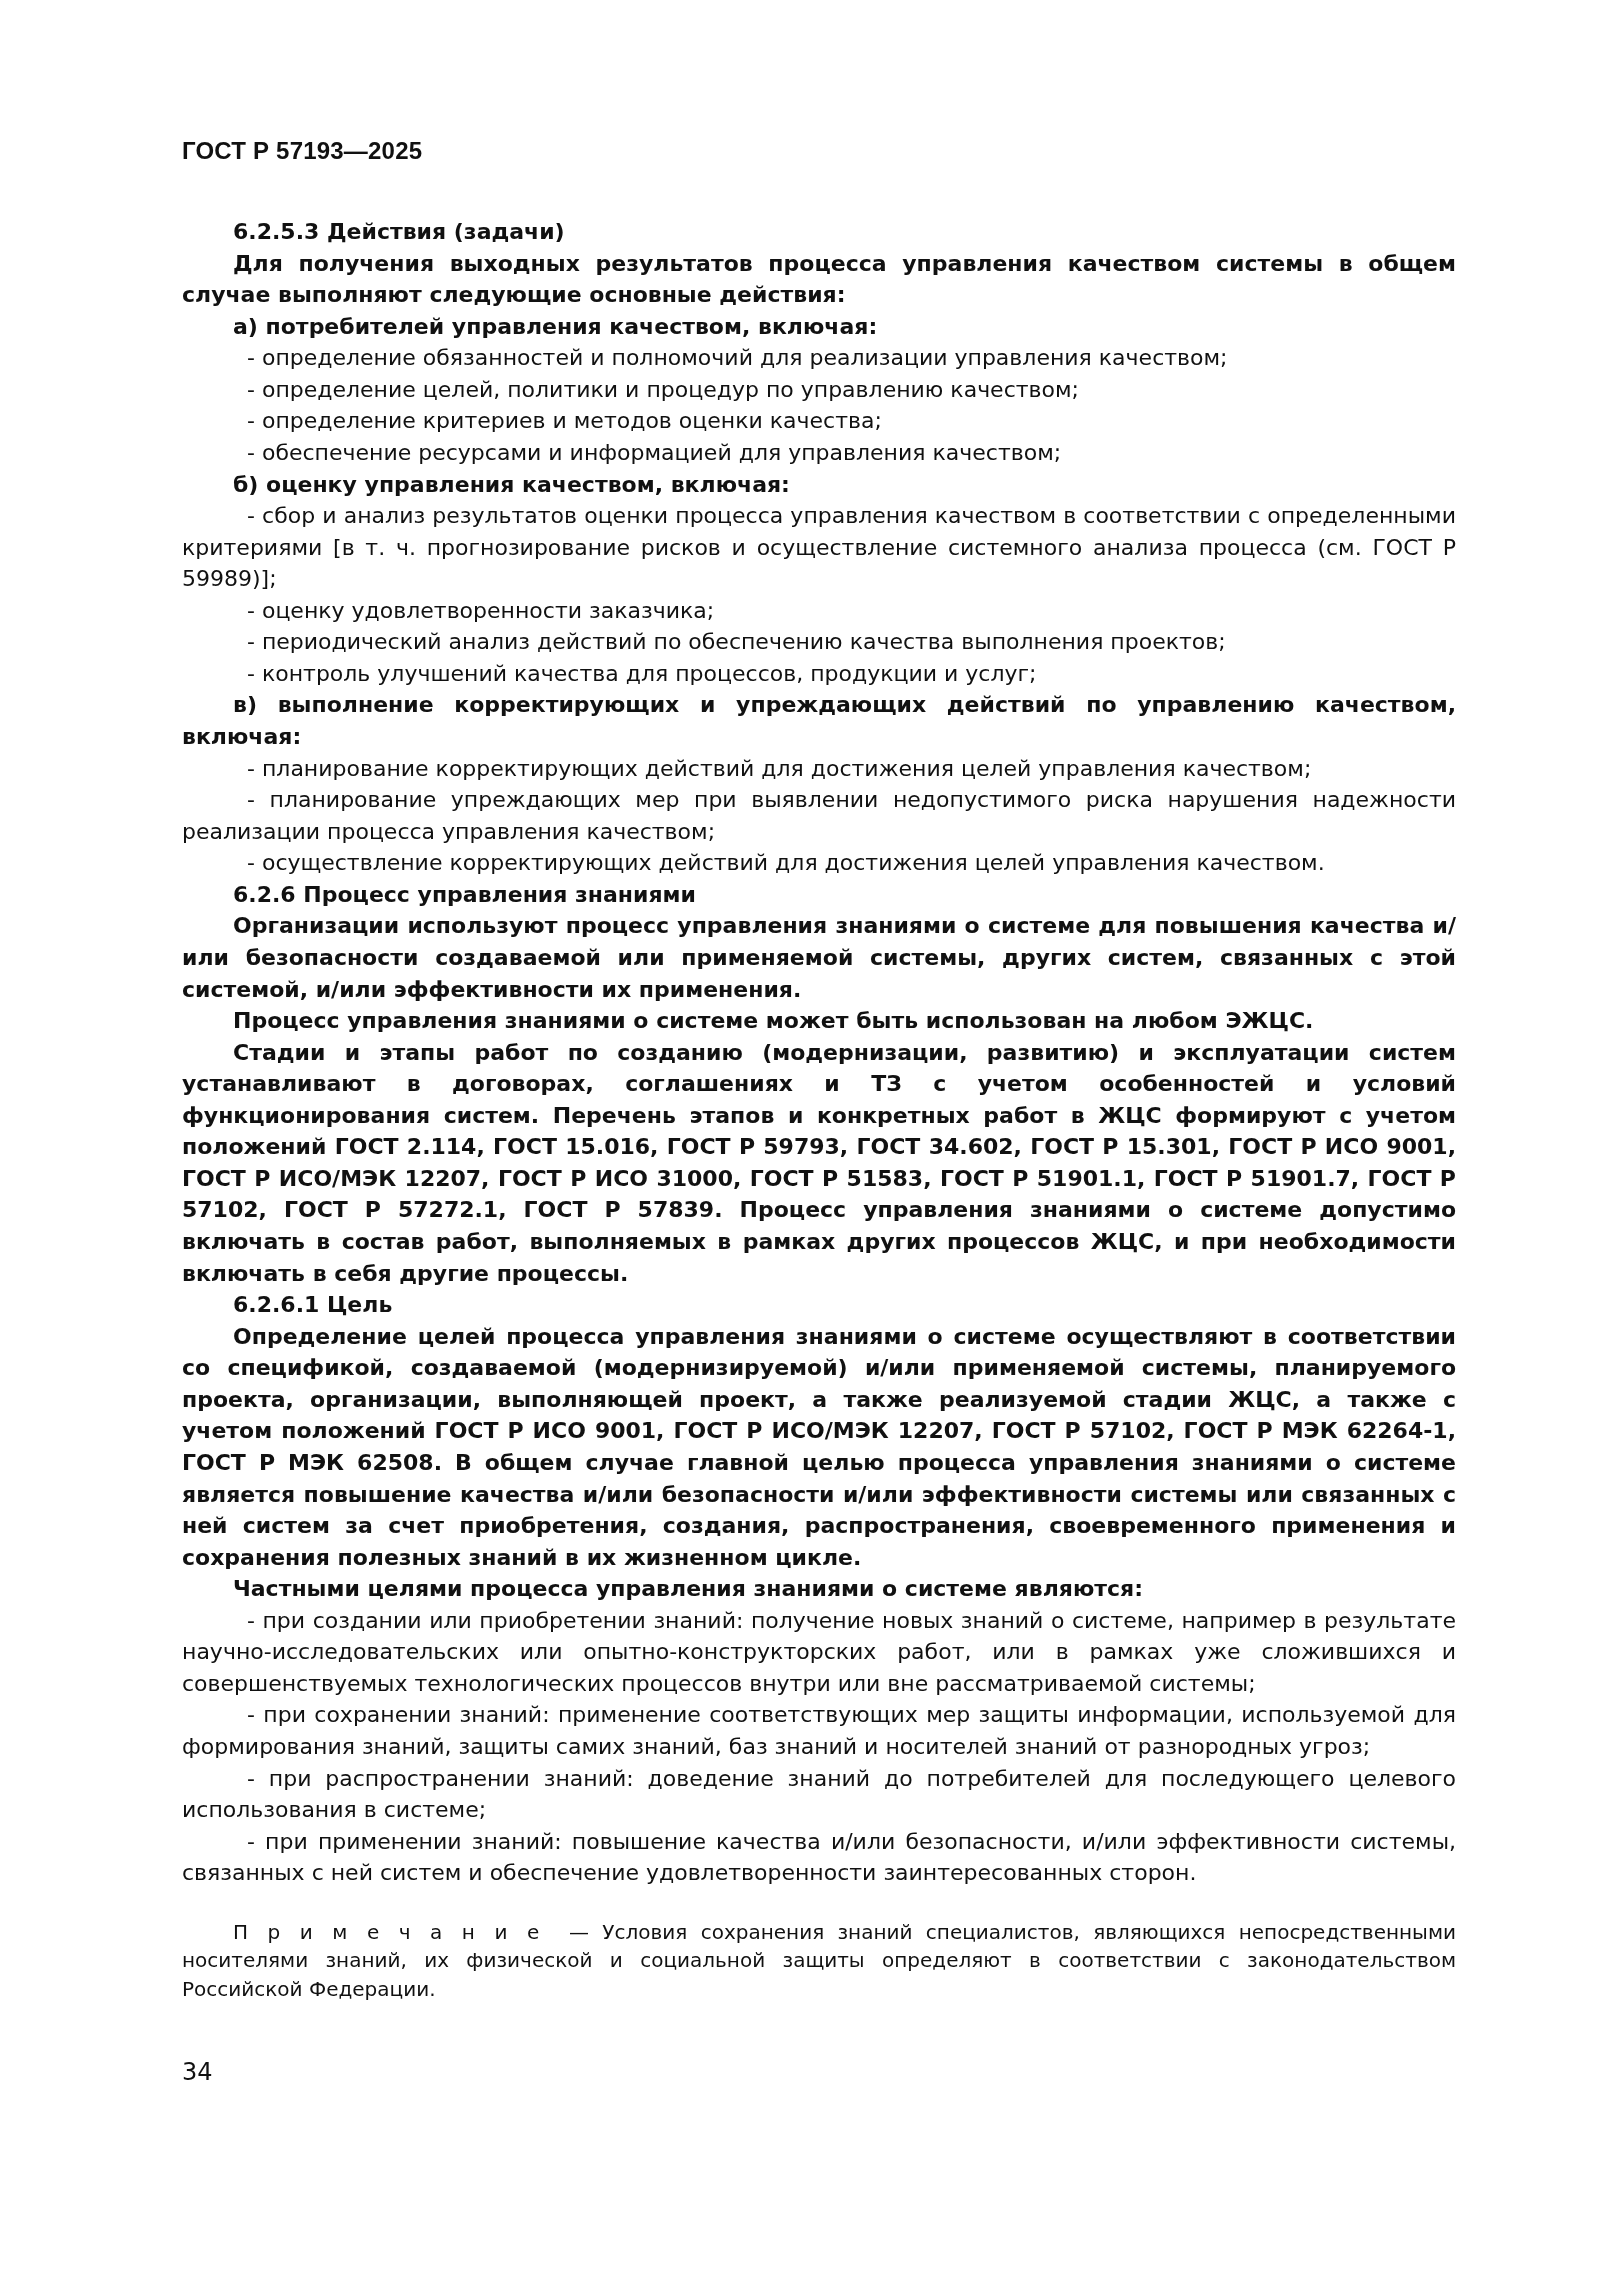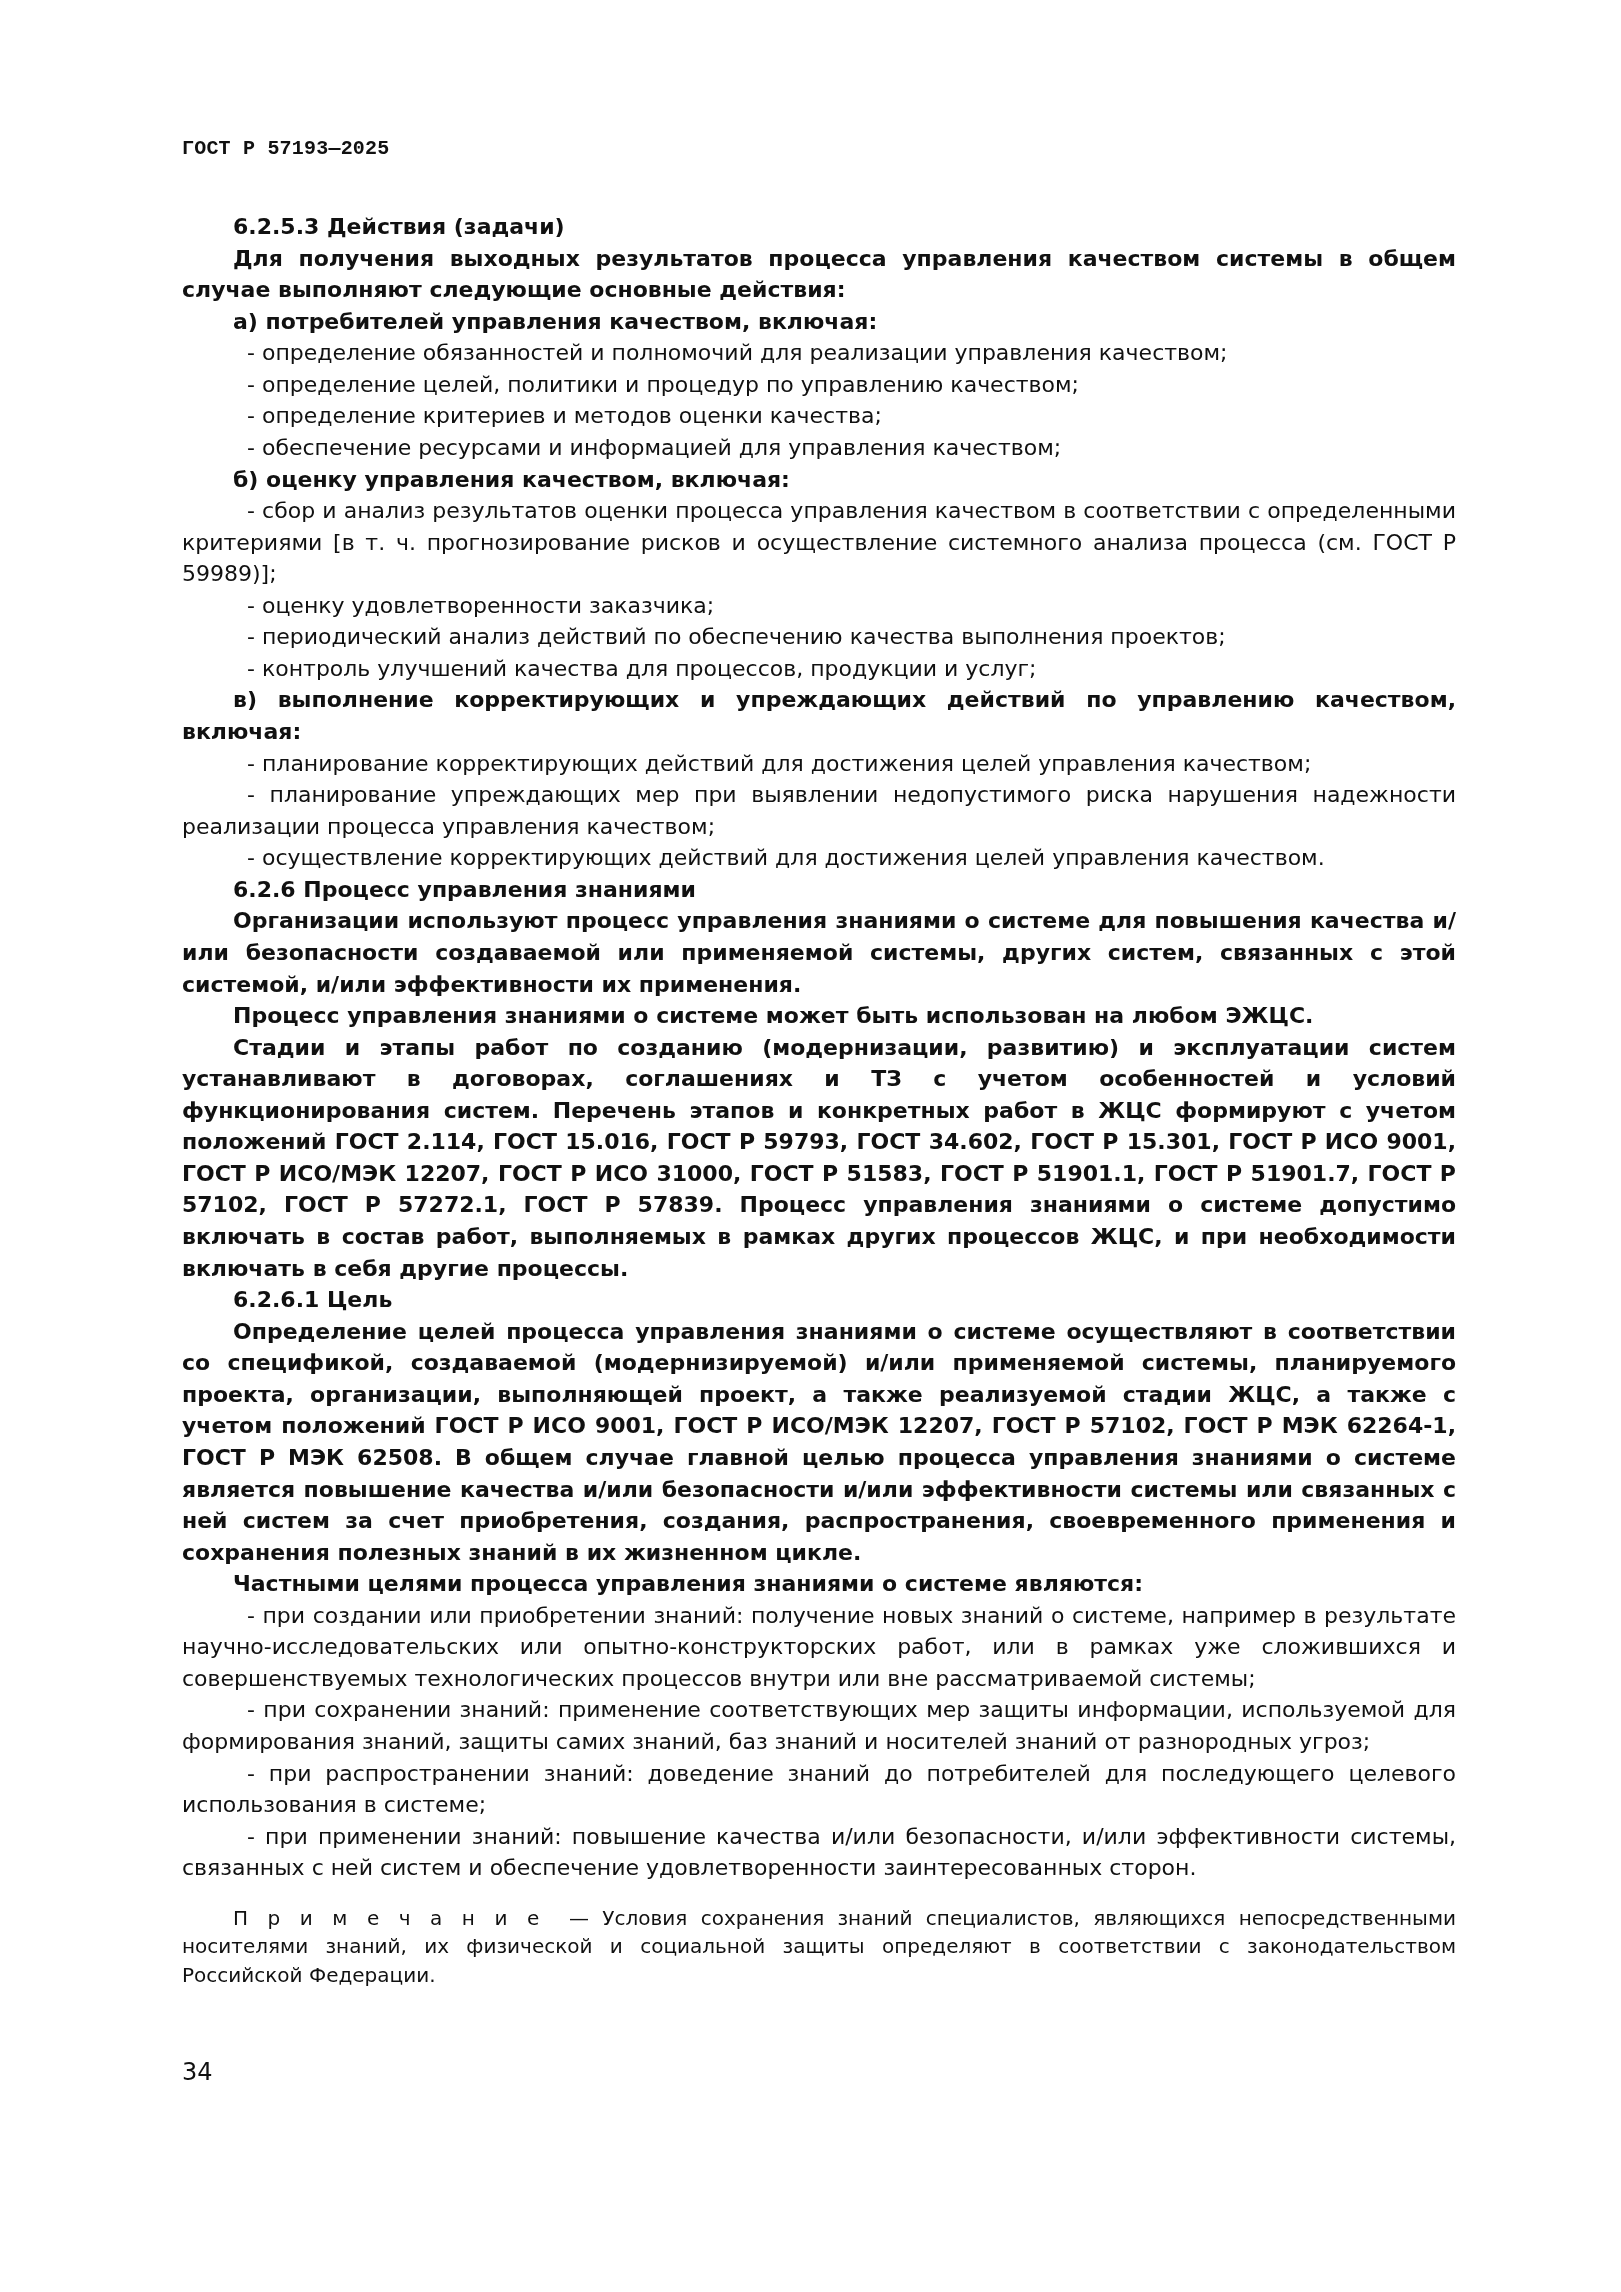--- a/index.html
+++ b/index.html
@@ -19,25 +19,25 @@
     box-sizing: border-box;
     overflow: hidden;
   }
   .content {
     position: absolute;
     left: 182px;
     top: 137px;
     width: 1274px;
   }
   .doc-header {
-    font-size: 20px;
+    font-size: 24px;
     font-weight: bold;
     letter-spacing: 0.2px;
     margin: 0 0 51px 0;
-    font-family: Liberation Mono, monospace;
+    font-family: Liberation Sans, sans-serif;
   }
   .body-block {
     font-size: 22px;
     line-height: 1.435;
     text-align: justify;
     text-justify: inter-word;
     hyphens: manual;
   }
   p {
     margin: 0;
@@ -47,21 +47,21 @@
     font-weight: bold;
   }
   .p-dash {
     text-indent: 65px;
   }
   .heading-bold {
     text-indent: 51px;
     font-weight: bold;
   }
   .note {
-    margin-top: 20px;
+    margin-top: 29px;
     font-size: 20px;
     line-height: 1.42;
     text-align: justify;
     text-indent: 51px;
   }
   .note .sp {
     letter-spacing: 3.1px;
   }
   .page-number {
     position: absolute;

